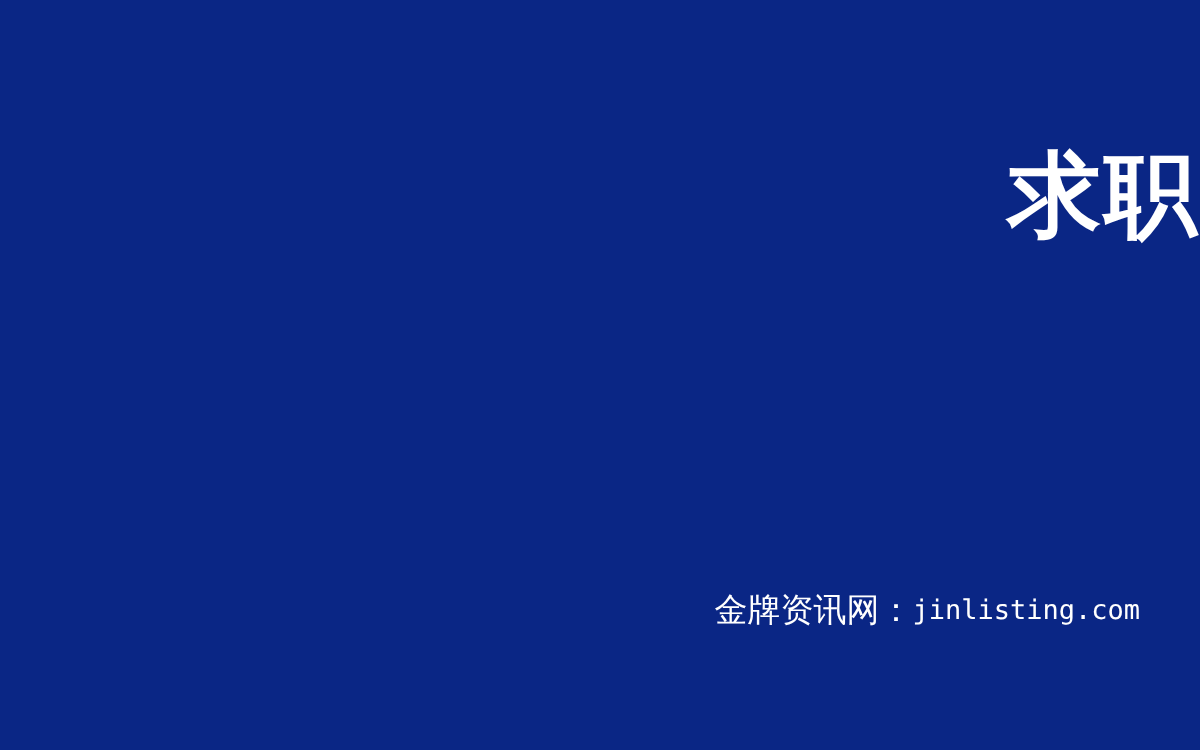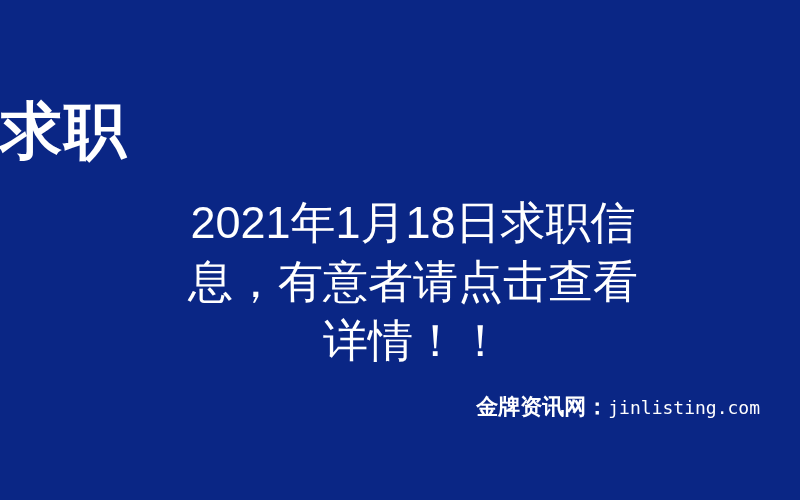--- a/index.html
+++ b/index.html
@@ -22,21 +22,21 @@
     background: #0a2685;
     box-sizing: border-box;
   }
 
   
   .title-wrap {
     position: absolute;
     left: 0;
     top: 52px;
     width: 800px;
-    text-align: left;
+    text-align: right;
   }
   .title {
     display: inline-block;
     color: #ffffff;
     font-size: 62px;
     font-weight: bold;
     line-height: 74px;
     letter-spacing: 2px;
     white-space: nowrap;
   }
@@ -63,21 +63,21 @@
     position: absolute;
     left: 0;
     top: 392px;
     width: 760px;
     text-align: right;
     white-space: nowrap;
   }
   .footer-label {
     color: #ffffff;
     font-size: 22px;
-    font-weight: bold;
+    font-weight: normal;
     letter-spacing: 0px;
     vertical-align: middle;
   }
   .footer-domain {
     color: #ffffff;
     font-size: 18px;
     font-weight: normal;
     font-family: "DejaVu Sans Mono", "Liberation Mono", monospace;
     letter-spacing: 0px;
     vertical-align: middle;
@@ -85,21 +85,18 @@
 </style>
 </head>
 <body>
 
 <div class="banner">
 
   <div class="title-wrap">
     <h1 class="title">求职</h1>
   </div>
 
-  <div class="message-wrap">
-    <p class="message">2021年1月18日求职信息，有意者请点击查看详情！！</p>
-  </div>
 
   <div class="footer">
     <span class="footer-label">金牌资讯网：</span><span class="footer-domain">jinlisting.com</span>
   </div>
 
 </div>
 
 </body></html>

